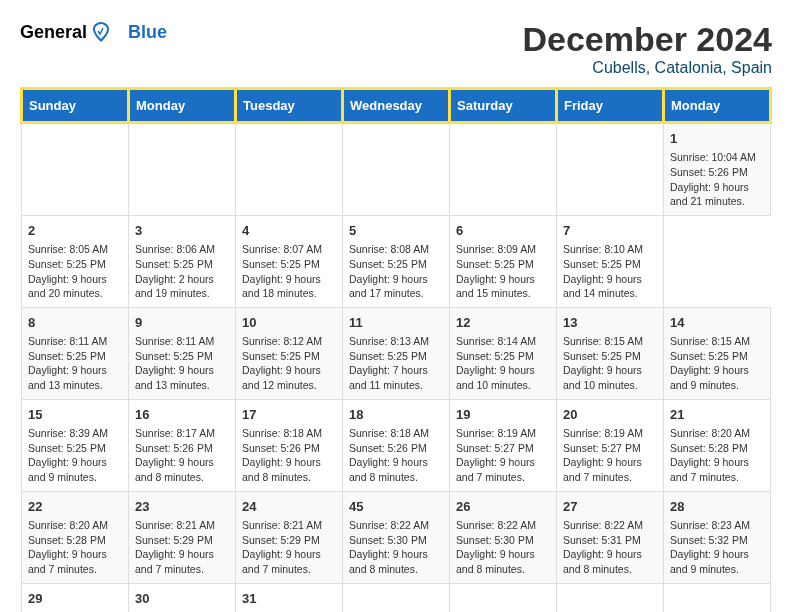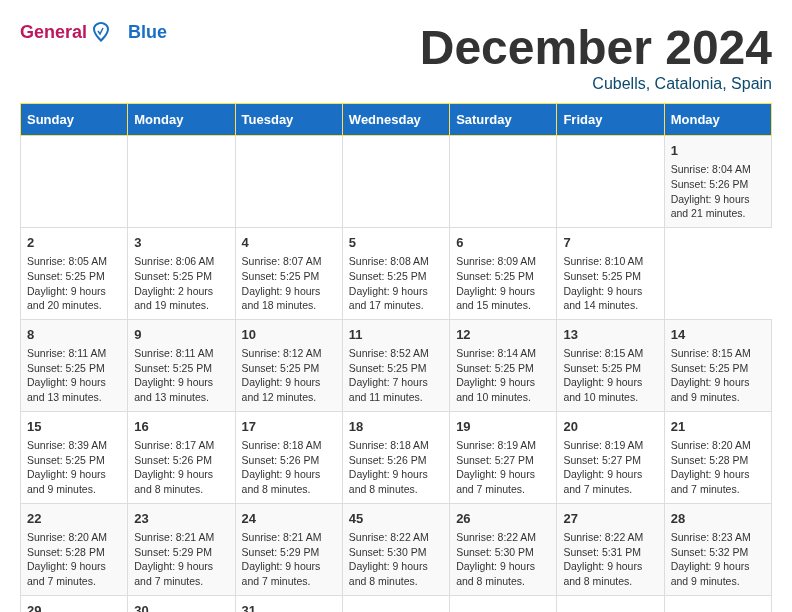--- a/index.html
+++ b/index.html
@@ -16,38 +16,38 @@
       align-items: flex-start;
       margin-bottom: 10px;
     }
     .logo {
       display: flex;
       align-items: center;
     }
     .logo-text-general {
       font-size: 18px;
       font-weight: bold;
-      color: #be185d;
+      color: #000000;
     }
     .logo-text-blue {
       font-size: 18px;
       font-weight: bold;
       color: #1a6fc4;
       margin-left: 15px;
     }
     .logo-icon {
       width: 24px;
       height: 24px;
       margin-left: 2px;
     }
     .title-area {
       text-align: right;
     }
     .month-title {
-      font-size: 48px;
+      font-size: 34px;
       font-weight: bold;
       color: #333;
     }
     .location-title {
       font-size: 16px;
       color: #0c4a6e;
     }
     table {
       width: 100%;
       border-collapse: collapse;
@@ -55,21 +55,21 @@
     }
     thead tr {
       background-color: #1a6fc4;
       color: white;
     }
     thead th {
       padding: 8px 6px;
       font-size: 13px;
       font-weight: bold;
       text-align: left;
-      border: 1px solid #fde047;
+      border: 3px solid #fde047;
     }
     tbody tr {
       border-bottom: 1px solid #ccc;
     }
     tbody td {
       vertical-align: top;
       padding: 6px 6px;
       font-size: 10.5px;
       color: #333;
       border: 1px solid #ddd;
@@ -120,35 +120,35 @@
       </tr>
   </thead>
   <tbody id="calendar-body">
   <tr>
         <td class="empty-cell"></td>
         <td class="empty-cell"></td>
         <td class="empty-cell"></td>
         <td class="empty-cell"></td>
         <td class="empty-cell"></td>
         <td class="empty-cell"></td>
-        <td><span class="day-num">1</span><span>Sunrise: 8:04 AM</span><br><span>Sunset: 5:26 PM</span><br><span>Daylight: 9 hours and 21 minutes.</span></td>
+        <td><span class="day-num">1</span><span>Sunrise: 10:04 AM</span><br><span>Sunset: 5:26 PM</span><br><span>Daylight: 9 hours and 21 minutes.</span></td>
       </tr>
       <tr>
         <td><span class="day-num">2</span><span>Sunrise: 8:05 AM</span><br><span>Sunset: 5:25 PM</span><br><span>Daylight: 9 hours and 20 minutes.</span></td>
         <td><span class="day-num">3</span><span>Sunrise: 8:06 AM</span><br><span>Sunset: 5:25 PM</span><br><span>Daylight: 2 hours and 19 minutes.</span></td>
         <td><span class="day-num">4</span><span>Sunrise: 8:07 AM</span><br><span>Sunset: 5:25 PM</span><br><span>Daylight: 9 hours and 18 minutes.</span></td>
         <td><span class="day-num">5</span><span>Sunrise: 8:08 AM</span><br><span>Sunset: 5:25 PM</span><br><span>Daylight: 9 hours and 17 minutes.</span></td>
         <td><span class="day-num">6</span><span>Sunrise: 8:09 AM</span><br><span>Sunset: 5:25 PM</span><br><span>Daylight: 9 hours and 15 minutes.</span></td>
         <td><span class="day-num">7</span><span>Sunrise: 8:10 AM</span><br><span>Sunset: 5:25 PM</span><br><span>Daylight: 9 hours and 14 minutes.</span></td>
       </tr>
       <tr>
         <td><span class="day-num">8</span><span>Sunrise: 8:11 AM</span><br><span>Sunset: 5:25 PM</span><br><span>Daylight: 9 hours and 13 minutes.</span></td>
         <td><span class="day-num">9</span><span>Sunrise: 8:11 AM</span><br><span>Sunset: 5:25 PM</span><br><span>Daylight: 9 hours and 13 minutes.</span></td>
         <td><span class="day-num">10</span><span>Sunrise: 8:12 AM</span><br><span>Sunset: 5:25 PM</span><br><span>Daylight: 9 hours and 12 minutes.</span></td>
-        <td><span class="day-num">11</span><span>Sunrise: 8:52 AM</span><br><span>Sunset: 5:25 PM</span><br><span>Daylight: 7 hours and 11 minutes.</span></td>
+        <td><span class="day-num">11</span><span>Sunrise: 8:13 AM</span><br><span>Sunset: 5:25 PM</span><br><span>Daylight: 7 hours and 11 minutes.</span></td>
         <td><span class="day-num">12</span><span>Sunrise: 8:14 AM</span><br><span>Sunset: 5:25 PM</span><br><span>Daylight: 9 hours and 10 minutes.</span></td>
         <td><span class="day-num">13</span><span>Sunrise: 8:15 AM</span><br><span>Sunset: 5:25 PM</span><br><span>Daylight: 9 hours and 10 minutes.</span></td>
         <td><span class="day-num">14</span><span>Sunrise: 8:15 AM</span><br><span>Sunset: 5:25 PM</span><br><span>Daylight: 9 hours and 9 minutes.</span></td>
       </tr>
       <tr>
         <td><span class="day-num">15</span><span>Sunrise: 8:39 AM</span><br><span>Sunset: 5:25 PM</span><br><span>Daylight: 9 hours and 9 minutes.</span></td>
         <td><span class="day-num">16</span><span>Sunrise: 8:17 AM</span><br><span>Sunset: 5:26 PM</span><br><span>Daylight: 9 hours and 8 minutes.</span></td>
         <td><span class="day-num">17</span><span>Sunrise: 8:18 AM</span><br><span>Sunset: 5:26 PM</span><br><span>Daylight: 9 hours and 8 minutes.</span></td>
         <td><span class="day-num">18</span><span>Sunrise: 8:18 AM</span><br><span>Sunset: 5:26 PM</span><br><span>Daylight: 9 hours and 8 minutes.</span></td>
         <td><span class="day-num">19</span><span>Sunrise: 8:19 AM</span><br><span>Sunset: 5:27 PM</span><br><span>Daylight: 9 hours and 7 minutes.</span></td>

